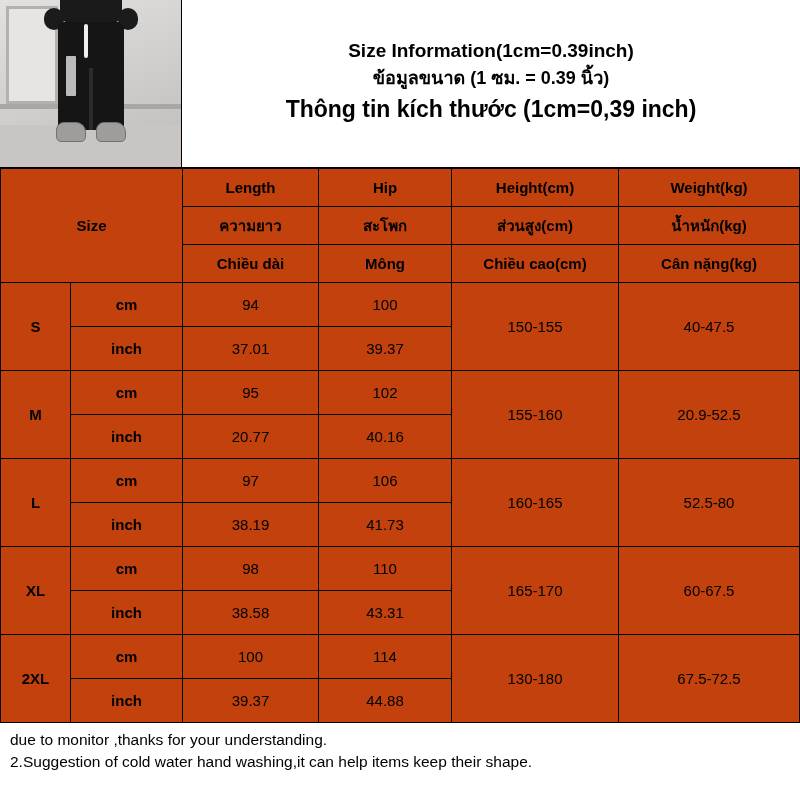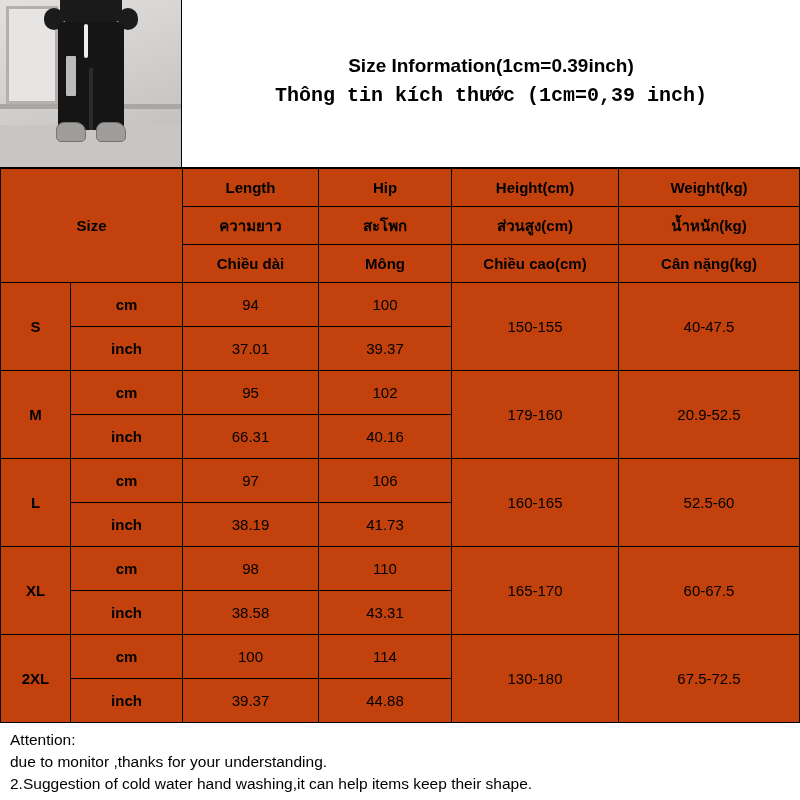--- a/index.html
+++ b/index.html
@@ -158,21 +158,21 @@
     box-sizing: border-box;
   }
   .title-line {
     font-weight: bold;
     text-align: center;
     line-height: 1.5;
     font-size: 19px;
     white-space: nowrap;
   }
   .title-line.l2 { font-size: 18px; }
-  .title-line.l3 { font-size: 20px; font-family: Liberation Mono, monospace; }
+  .title-line.l3 { font-size: 23px; }
 
   
   table.size-table {
     width: 800px;
     border-collapse: collapse;
     table-layout: fixed;
   }
   table.size-table td,
   table.size-table th {
     border: 1px solid #000;
@@ -242,20 +242,21 @@
       <div class="pants"></div>
       <div class="waist-string"></div>
       <div class="leg-text"></div>
       <div class="shoe-l"></div>
       <div class="shoe-r"></div>
       <div class="watermark"></div>
     </div>
 
     <div class="title-block">
       <div class="title-line l1">Size Information(1cm=0.39inch)</div>
+      <div class="title-line l2">ข้อมูลขนาด (1 ซม. = 0.39 นิ้ว)</div>
       <div class="title-line l3">Thông tin kích thước (1cm=0,39 inch)</div>
     </div>
   </div>
 
   <table class="size-table">
     <colgroup>
       <col class="col-size">
       <col class="col-unit">
       <col class="col-len">
       <col class="col-hip">
@@ -296,36 +297,36 @@
         <td class="unit-cell row-cell">inch</td>
         <td class="data-cell row-cell">37.01</td>
         <td class="data-cell row-cell">39.37</td>
       </tr>
 
       <tr>
         <td class="size-label row-cell" rowspan="2">M</td>
         <td class="unit-cell row-cell">cm</td>
         <td class="data-cell row-cell">95</td>
         <td class="data-cell row-cell">102</td>
-        <td class="span-cell" rowspan="2">179-160</td>
+        <td class="span-cell" rowspan="2">155-160</td>
         <td class="span-cell" rowspan="2">20.9-52.5</td>
       </tr>
       <tr>
         <td class="unit-cell row-cell">inch</td>
-        <td class="data-cell row-cell">66.31</td>
+        <td class="data-cell row-cell">20.77</td>
         <td class="data-cell row-cell">40.16</td>
       </tr>
 
       <tr>
         <td class="size-label row-cell" rowspan="2">L</td>
         <td class="unit-cell row-cell">cm</td>
         <td class="data-cell row-cell">97</td>
         <td class="data-cell row-cell">106</td>
         <td class="span-cell" rowspan="2">160-165</td>
-        <td class="span-cell" rowspan="2">52.5-60</td>
+        <td class="span-cell" rowspan="2">52.5-80</td>
       </tr>
       <tr>
         <td class="unit-cell row-cell">inch</td>
         <td class="data-cell row-cell">38.19</td>
         <td class="data-cell row-cell">41.73</td>
       </tr>
 
       <tr>
         <td class="size-label row-cell" rowspan="2">XL</td>
         <td class="unit-cell row-cell">cm</td>
@@ -350,18 +351,17 @@
       </tr>
       <tr>
         <td class="unit-cell row-cell">inch</td>
         <td class="data-cell row-cell">39.37</td>
         <td class="data-cell row-cell">44.88</td>
       </tr>
     </tbody>
   </table>
 
   <div class="attention">
-    <div>Attention:</div>
     <div>due to monitor ,thanks for your understanding.</div>
     <div>2.Suggestion of cold water hand washing,it can help items keep their shape.</div>
   </div>
 
 </div>
 
 </body></html>

